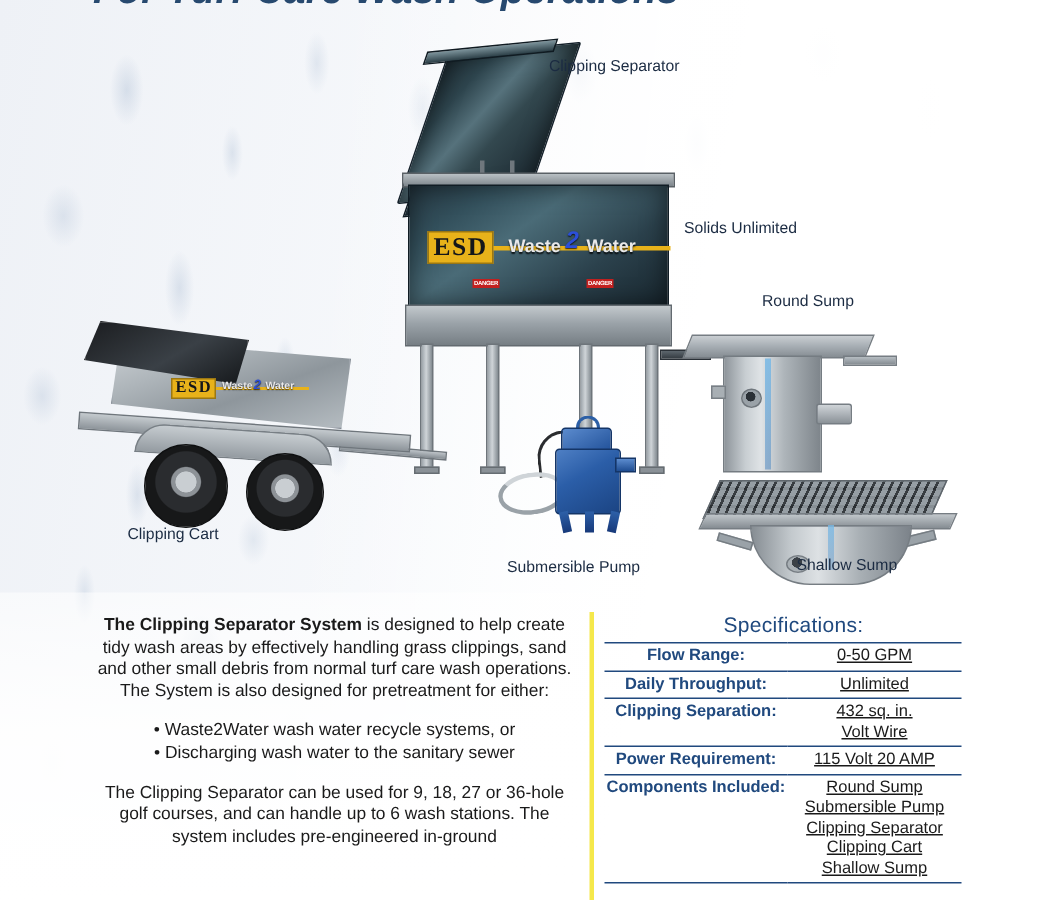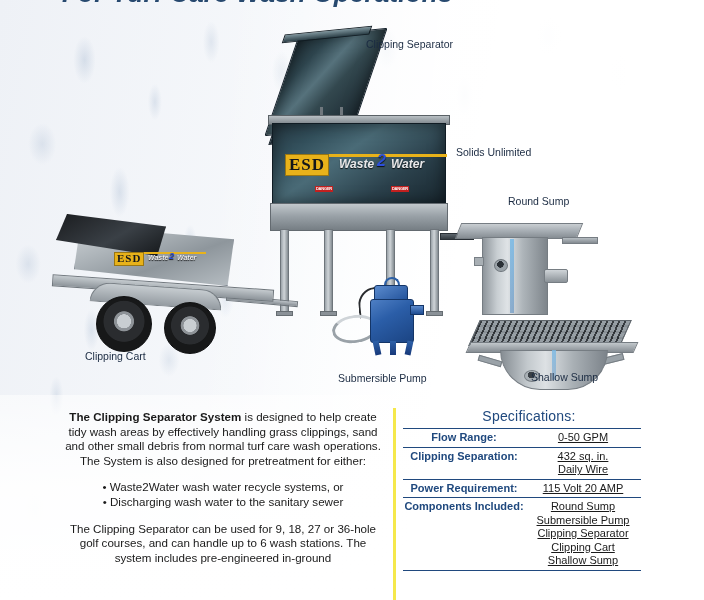--- a/index.html
+++ b/index.html
@@ -170,41 +170,40 @@
   .sep-hanger {
     position: absolute; top: -8px;
     width: 3px; height: 9px; background: #6f777d;
   }
   .sep-hanger.h1 { left: 52px; }
   .sep-hanger.h2 { left: 72px; }
 
   
   .esd-logo {
     position: absolute;
-    display: flex; align-items: flex-start;
+    display: flex; align-items: center;
     font-family: "Liberation Serif", serif;
     line-height: 1;
     white-space: nowrap;
   }
   .esd-mark {
     background: #e8b21a;
     color: #14161a;
     font-weight: bold;
     letter-spacing: 1px;
     padding: 1px 3px 2px 3px;
     border: 1px solid #9b7712;
   }
   .esd-bar {
     background: #e8b21a;
     height: 3px;
   }
   .esd-w2w {
     position: absolute;
     color: #e9e9ea;
-    font-style: italic;
     font-weight: bold;
     text-shadow: 0 1px 1px rgba(0,0,0,0.8);
   }
   .esd-2 {
     color: #2c4fd8;
     font-weight: bold;
     font-style: italic;
   }
   .warn-sticker {
     position: absolute;
@@ -626,24 +625,30 @@
       <div id="specs-title">Specifications:</div>
       <table class="spec-table">
         <tbody>
           <tr>
             <td class="spec-label">Flow Range:</td>
             <td class="spec-value">
               <div>0-50 GPM</div>
             </td>
           </tr>
           <tr>
+            <td class="spec-label">Daily Throughput:</td>
+            <td class="spec-value">
+              <div>Unlimited</div>
+            </td>
+          </tr>
+          <tr>
             <td class="spec-label">Clipping Separation:</td>
             <td class="spec-value">
               <div>432 sq. in.</div>
-              <div>Daily Wire</div>
+              <div>Volt Wire</div>
             </td>
           </tr>
           <tr>
             <td class="spec-label">Power Requirement:</td>
             <td class="spec-value">
               <div>115 Volt 20 AMP</div>
             </td>
           </tr>
           <tr>
             <td class="spec-label">Components Included:</td>

